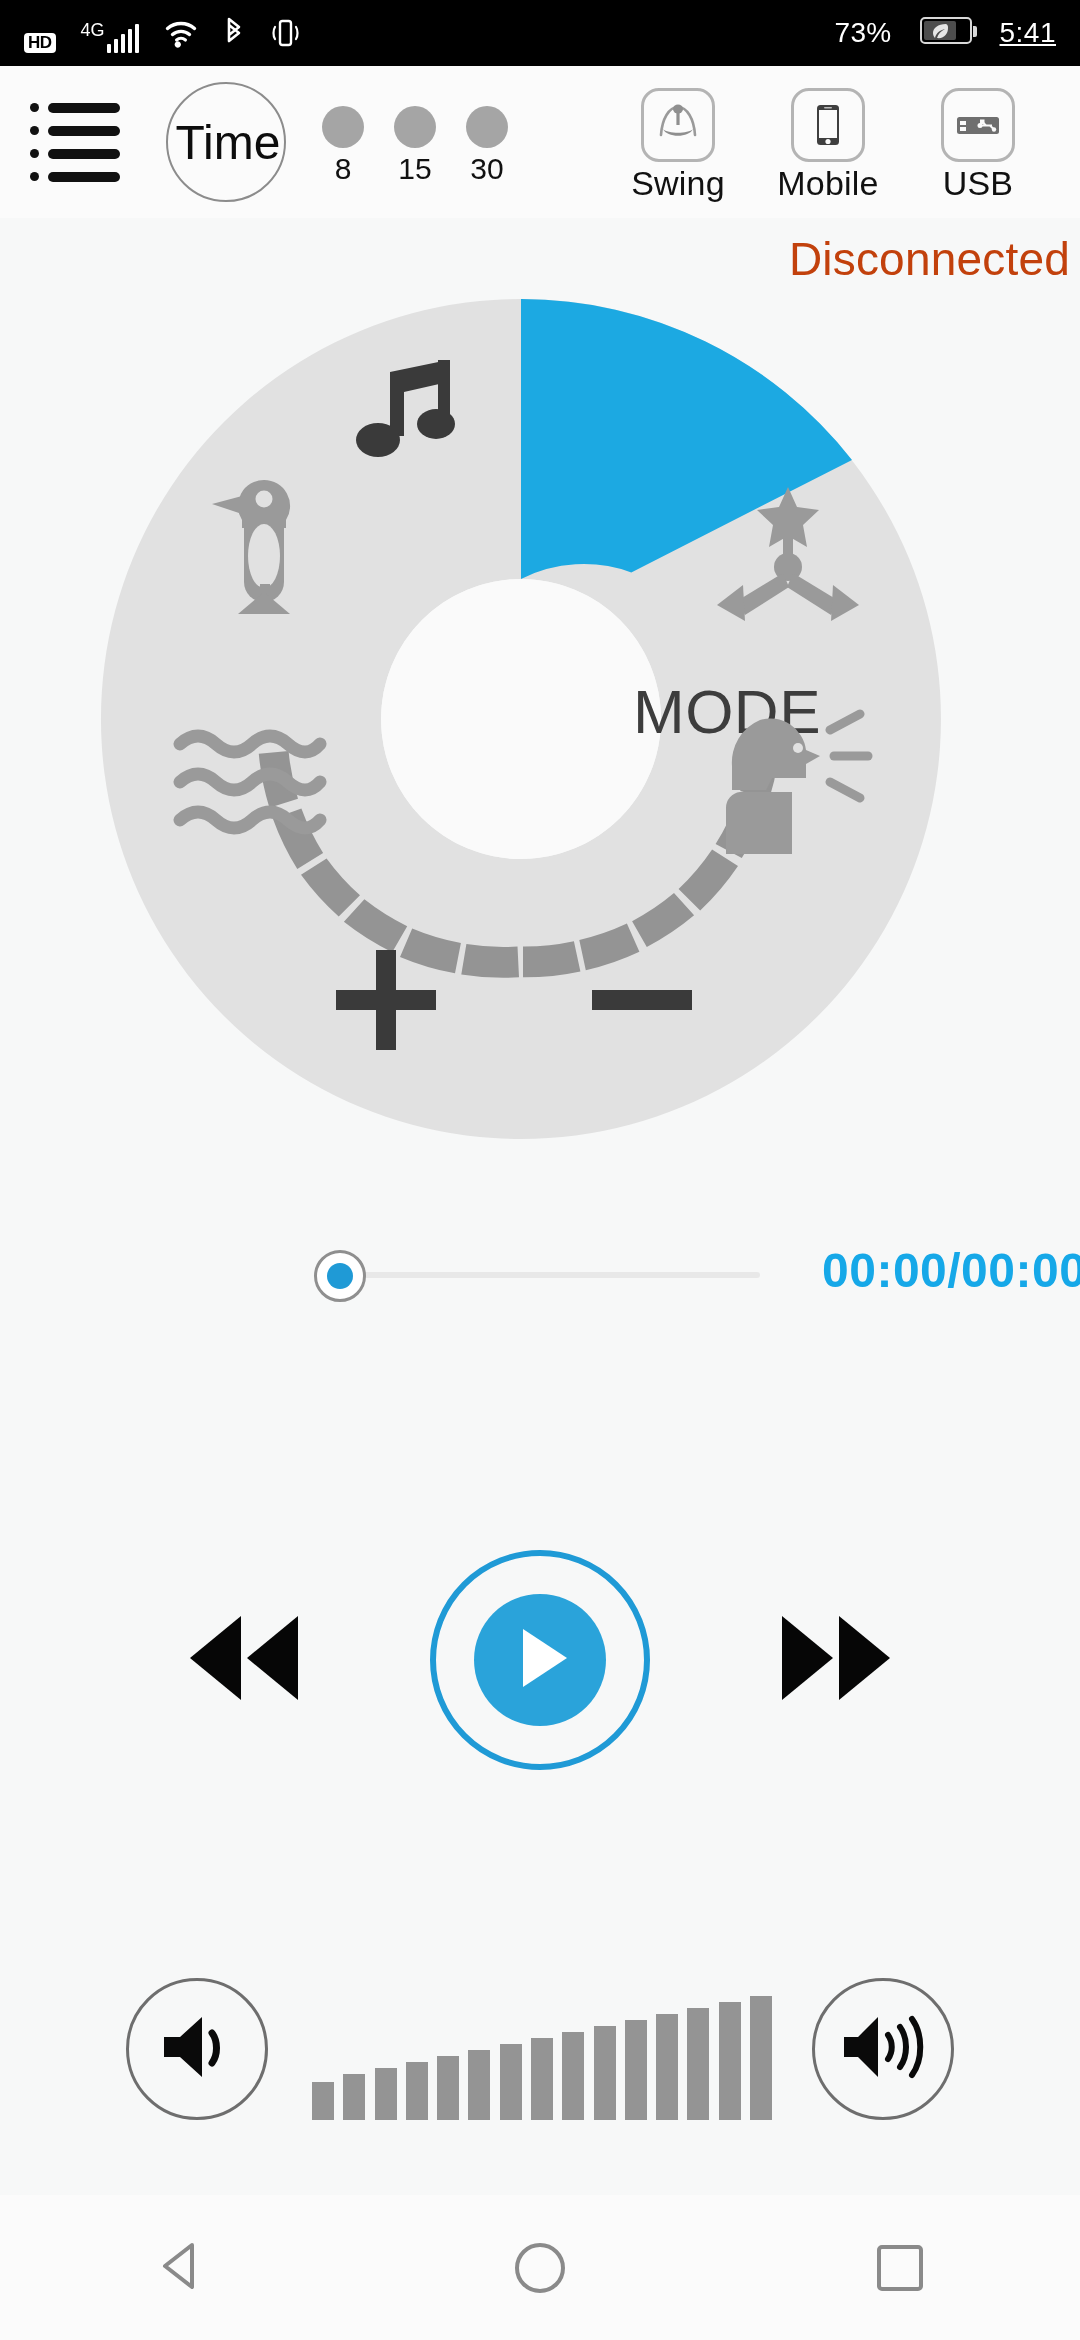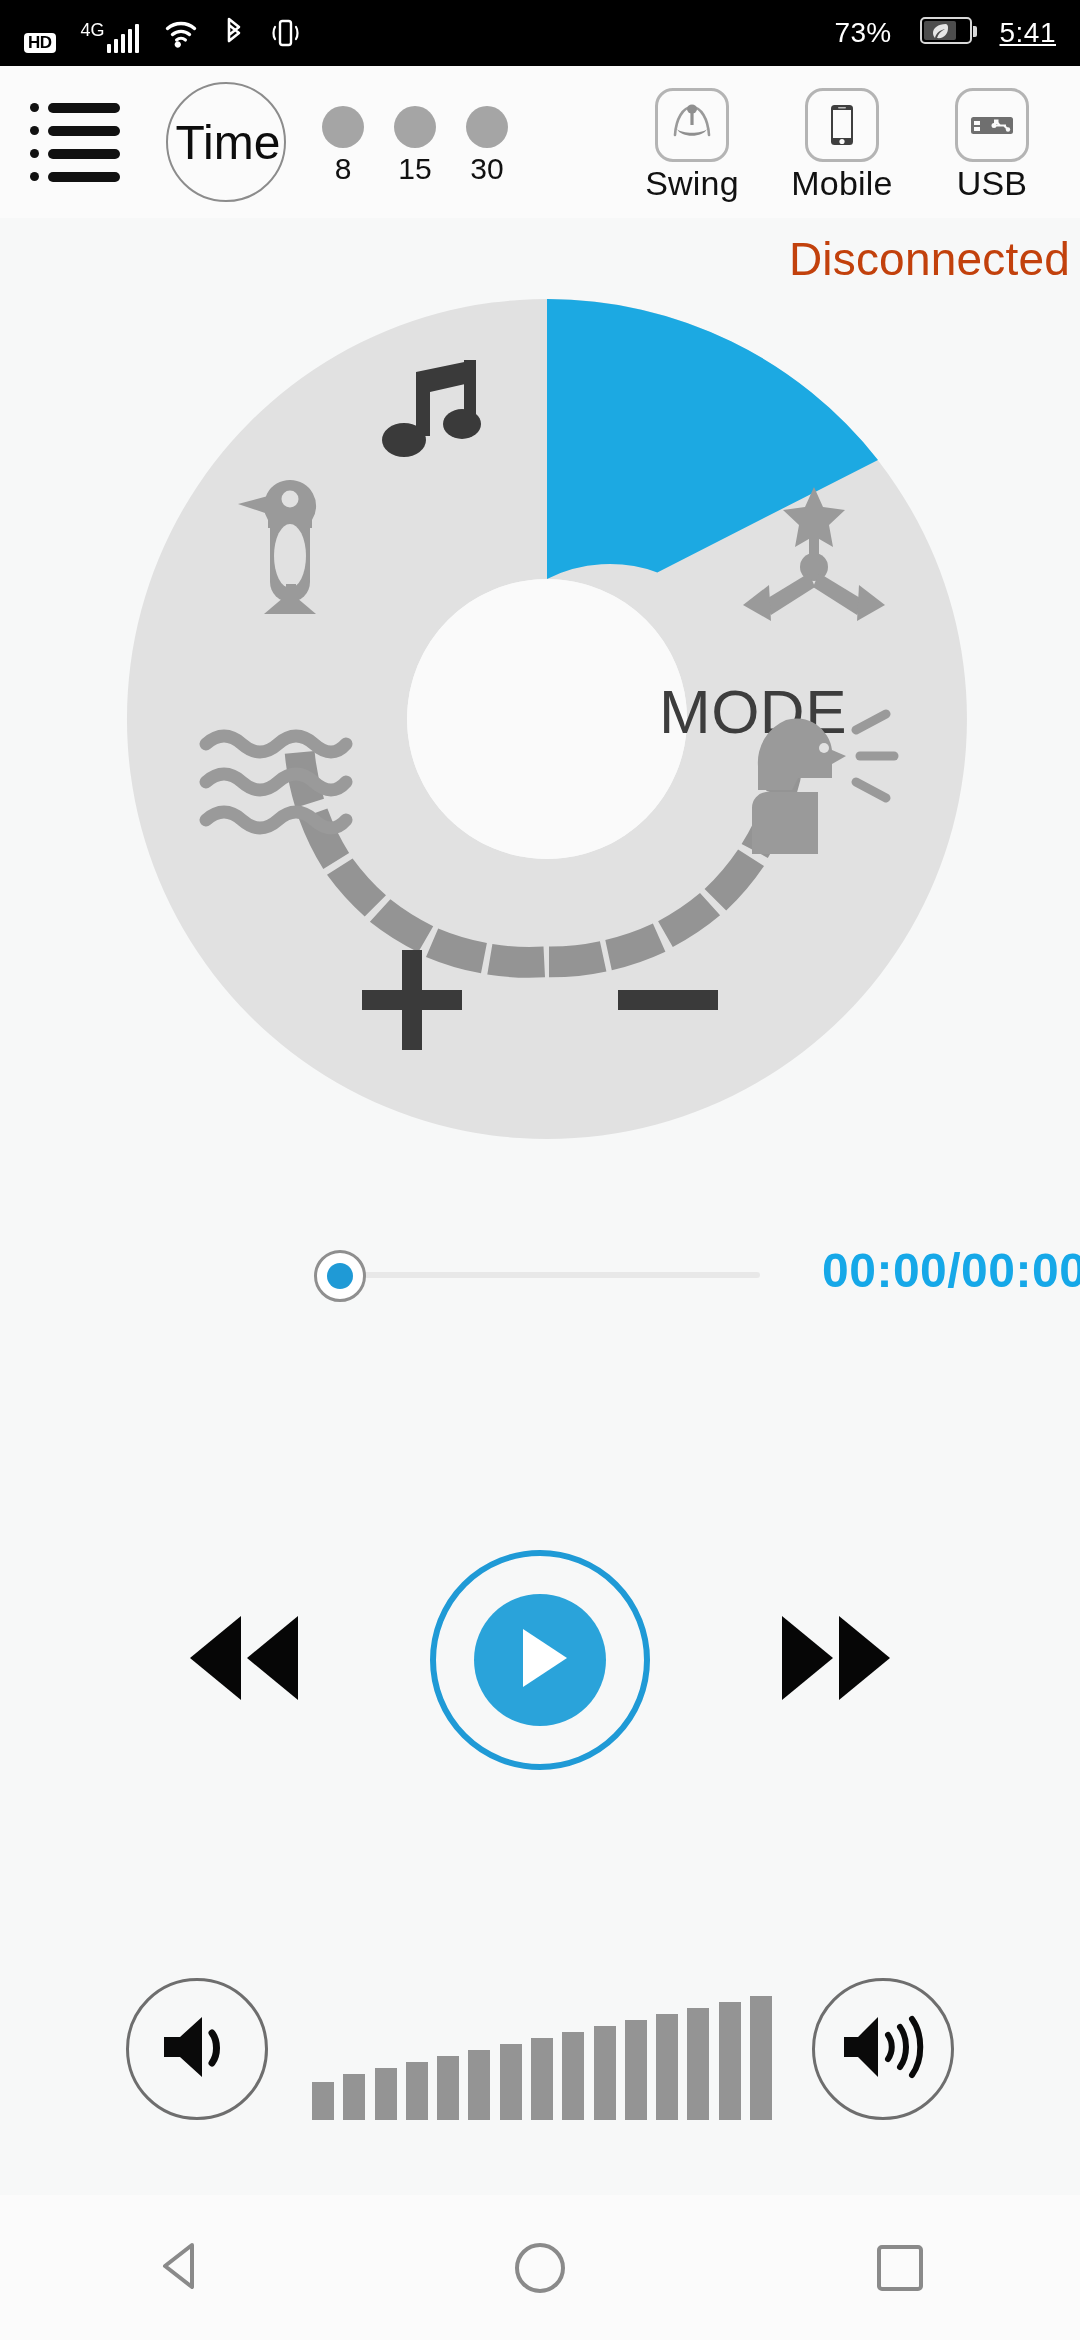--- a/index.html
+++ b/index.html
@@ -76,37 +76,37 @@
   }
   .time-circle span{ font-size:48px; color:#0d0d0d; white-space:nowrap; transform:translateX(2px); }
 
   #timer-presets{
     display:flex; align-items:flex-start; gap:10px; margin-left:10px; margin-top:8px;
   }
   .preset{ width:62px; display:flex; flex-direction:column; align-items:center; gap:4px; }
   .preset .bulb{ width:42px; height:42px; border-radius:50%; background:#a5a5a5; }
   .preset .plabel{ font-size:30px; color:#111; }
 
-  #tool-right{ display:flex; align-items:flex-start; gap:14px; margin-left:auto; padding-right:20px; margin-top:6px; }
+  #tool-right{ display:flex; align-items:flex-start; gap:14px; margin-left:auto; padding-right:34px; margin-top:6px; }
   .tool-btn{ width:136px; display:flex; flex-direction:column; align-items:center; gap:2px; }
   .tool-ico{
     width:74px; height:74px; border:3px solid #b4b4b4; border-radius:18px;
     display:flex; align-items:center; justify-content:center;
   }
   .tool-label{ font-size:34px; color:#111; letter-spacing:0.2px; }
 
   
   #conn-status{
     position:absolute; right:10px; top:232px;
     font-size:46px; color:#c2410c; letter-spacing:0.2px;
   }
 
   
   #wheel-area{
-    position:absolute; left:126px; top:298px; width:842px; height:842px;
+    position:absolute; left:100px; top:298px; width:842px; height:842px;
   }
   #wheel-svg{ position:absolute; left:0; top:0; }
   .wheel-ico{
     position:absolute; display:flex; align-items:center; justify-content:center;
     pointer-events:auto;
   }
   #mode-label{
     position:absolute; left:533px; top:378px;
     font-size:62px; color:#3d3d3d; letter-spacing:0.5px;
   }

